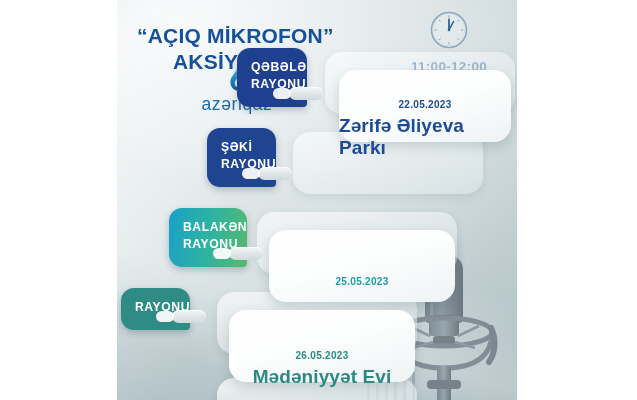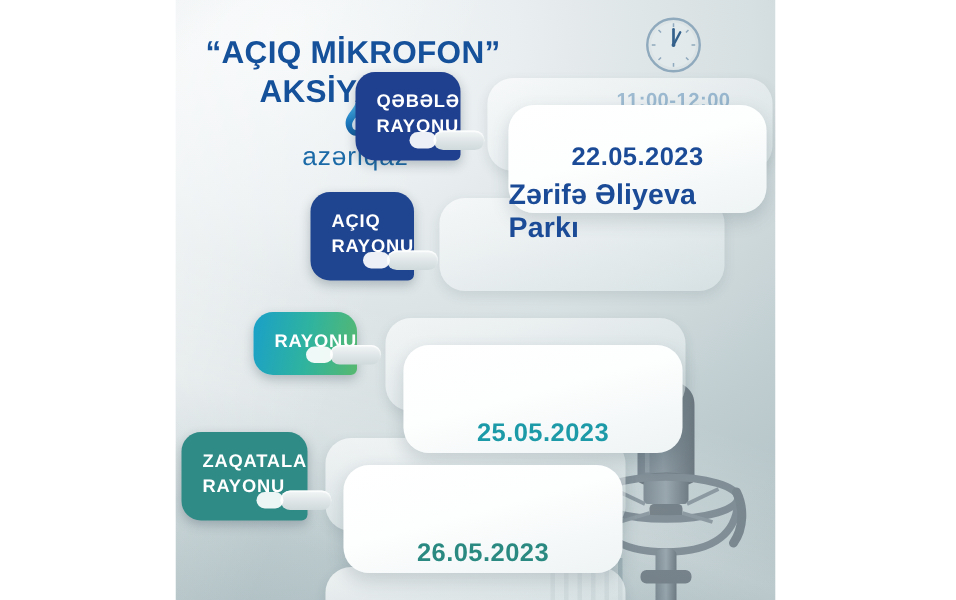--- a/index.html
+++ b/index.html
@@ -75,21 +75,21 @@
   }
 
   
   .card{
     position:absolute;top:22px;height:72px;border-radius:17px;
     background:linear-gradient(165deg,#ffffff 0%,#fdfefe 45%,#eef3f4 100%);
     box-shadow:0 5px 12px rgba(55,80,92,.20);
     display:flex;flex-direction:column;align-items:center;justify-content:center;
     z-index:2;
   }
-  .card .date{font-size:17px;font-weight:bold;letter-spacing:.3px;margin-top:46px;}
+  .card .date{font-size:10px;font-weight:bold;letter-spacing:.3px;margin-top:46px;}
   .card .place{font-size:19px;font-weight:bold;margin-top:5px;letter-spacing:.1px;}
 
   
   .ghost{
     position:absolute;top:4px;height:62px;border-radius:17px;
     background:linear-gradient(165deg,rgba(255,255,255,.62),rgba(222,232,234,.55));
     box-shadow:0 3px 8px rgba(55,80,92,.12);
     z-index:1;
   }
 
@@ -98,21 +98,21 @@
   .row1 .card {left:222px;width:172px;}
   .row1 .ghost{left:208px;width:190px;}
   .row1 .date,.row1 .place{color:#1b4b96;}
 
   .row2 .badge{left:90px;background:#1f4490;}
   .row2 .card {left:190px;width:172px;}
   .row2 .ghost{left:176px;width:190px;}
   .row2 .date,.row2 .place{color:#1d4f96;}
 
   .row3 .badge{left:52px;background:linear-gradient(100deg,#1aa0c8 0%,#2fb39f 52%,#57b86f 100%);}
-  .row3 .card {left:152px;width:186px;}
+  .row3 .card {left:152px;width:186px;justify-content:space-between;}
   .row3 .ghost{left:140px;width:200px;}
   .row3 .date,.row3 .place{color:#1d9aa8;}
 
   .row4 .badge{left:4px;background:#2e8b86;}
   .row4 .card {left:112px;width:186px;}
   .row4 .ghost{left:100px;width:200px;}
   .row4 .date,.row4 .place{color:#2a8a82;text-align:center;}
 
   
   .cutcard{position:absolute;left:100px;top:378px;width:200px;height:40px;
@@ -189,46 +189,47 @@
       </div>
       <div class="card">
         <span class="date">22.05.2023</span>
         <span class="place">Zərifə Əliyeva Parkı</span>
       </div>
     </div>
 
     <div class="row row2">
       <div class="ghost"></div>
       <div class="badge">
-        <span class="ln">AÇIQ</span>
+        <span class="ln">ŞƏKİ</span>
         <span class="ln">RAYONU</span>
         <span class="knob"></span>
       </div>
     </div>
 
     <div class="row row3">
       <div class="ghost"></div>
       <div class="badge">
+        <span class="ln">BALAKƏN</span>
         <span class="ln">RAYONU</span>
         <span class="knob"></span>
       </div>
       <div class="card">
         <span class="date">25.05.2023</span>
       </div>
     </div>
 
     <div class="row row4">
       <div class="ghost"></div>
       <div class="badge">
-        <span class="ln">ZAQATALA</span>
         <span class="ln">RAYONU</span>
         <span class="knob"></span>
       </div>
       <div class="card">
         <span class="date">26.05.2023</span>
+        <span class="place">Mədəniyyət Evi</span>
       </div>
     </div>
 
     <div class="cutcard"></div>
 
     <svg class="bars" viewBox="0 0 60 78">
       <g fill="#5d7b86">
         <rect x="2" y="34" width="3" height="44"></rect>
         <rect x="11" y="18" width="3" height="60"></rect>
         <rect x="20" y="44" width="3" height="34"></rect>

